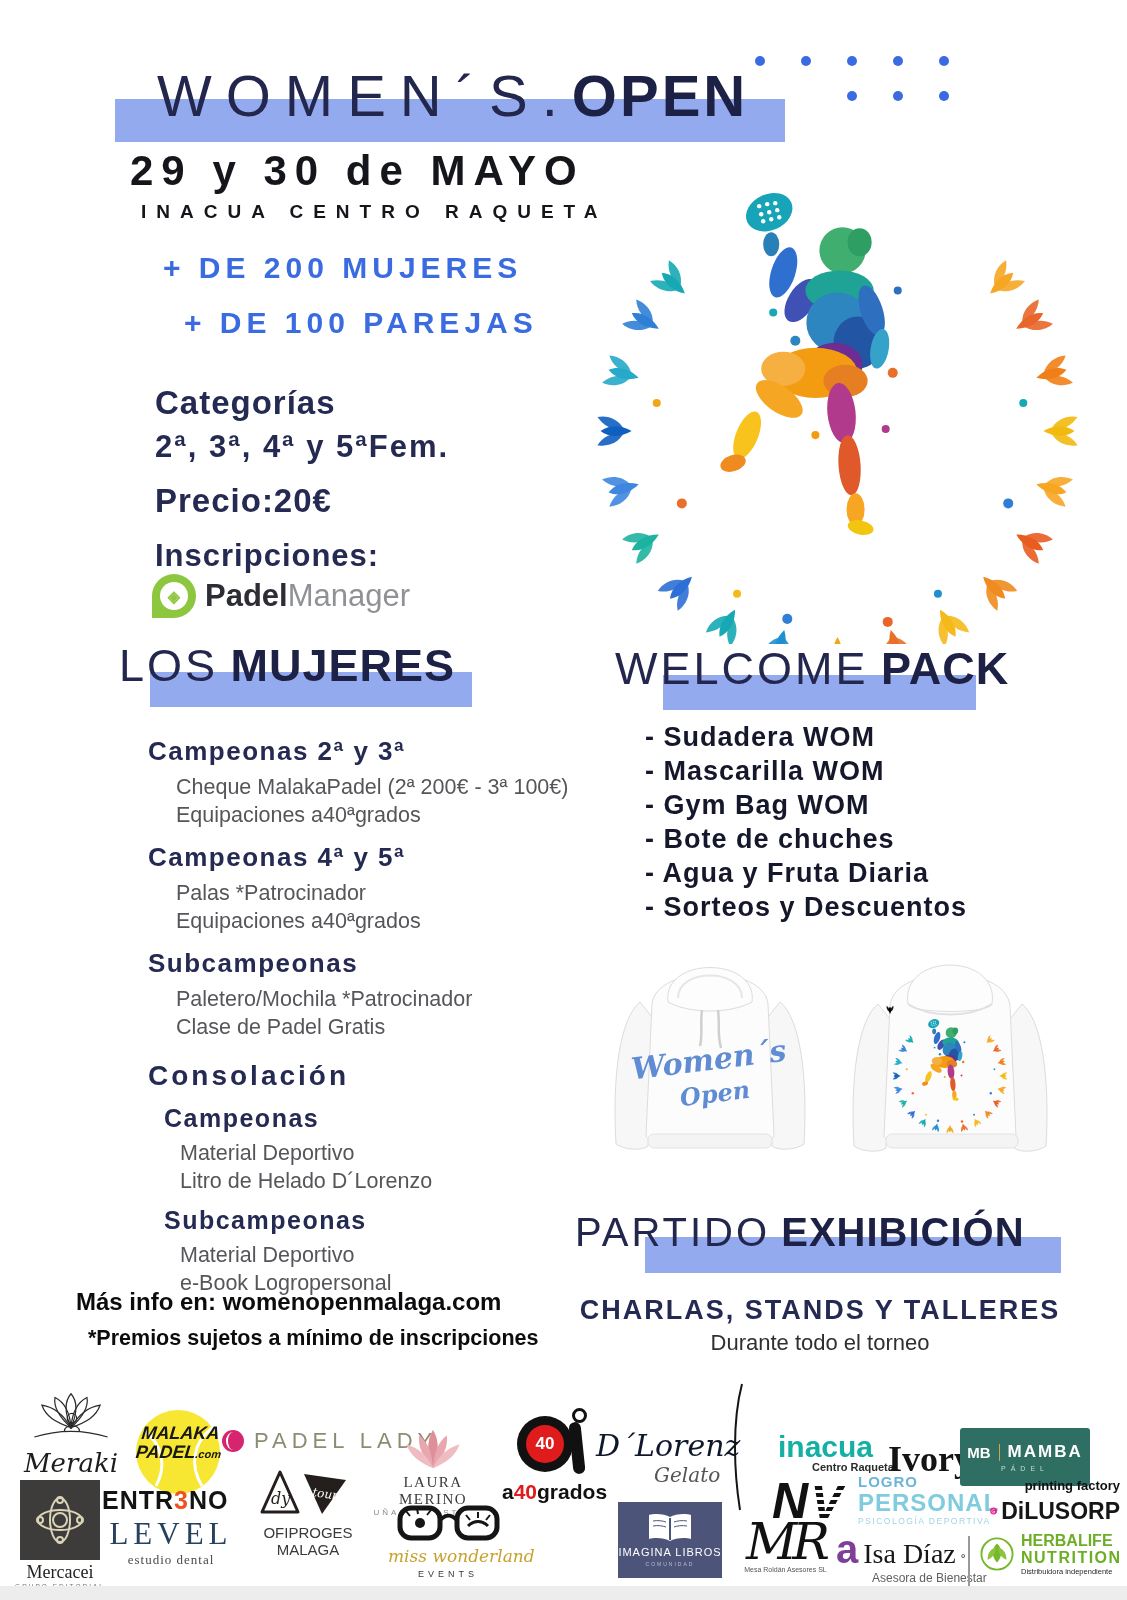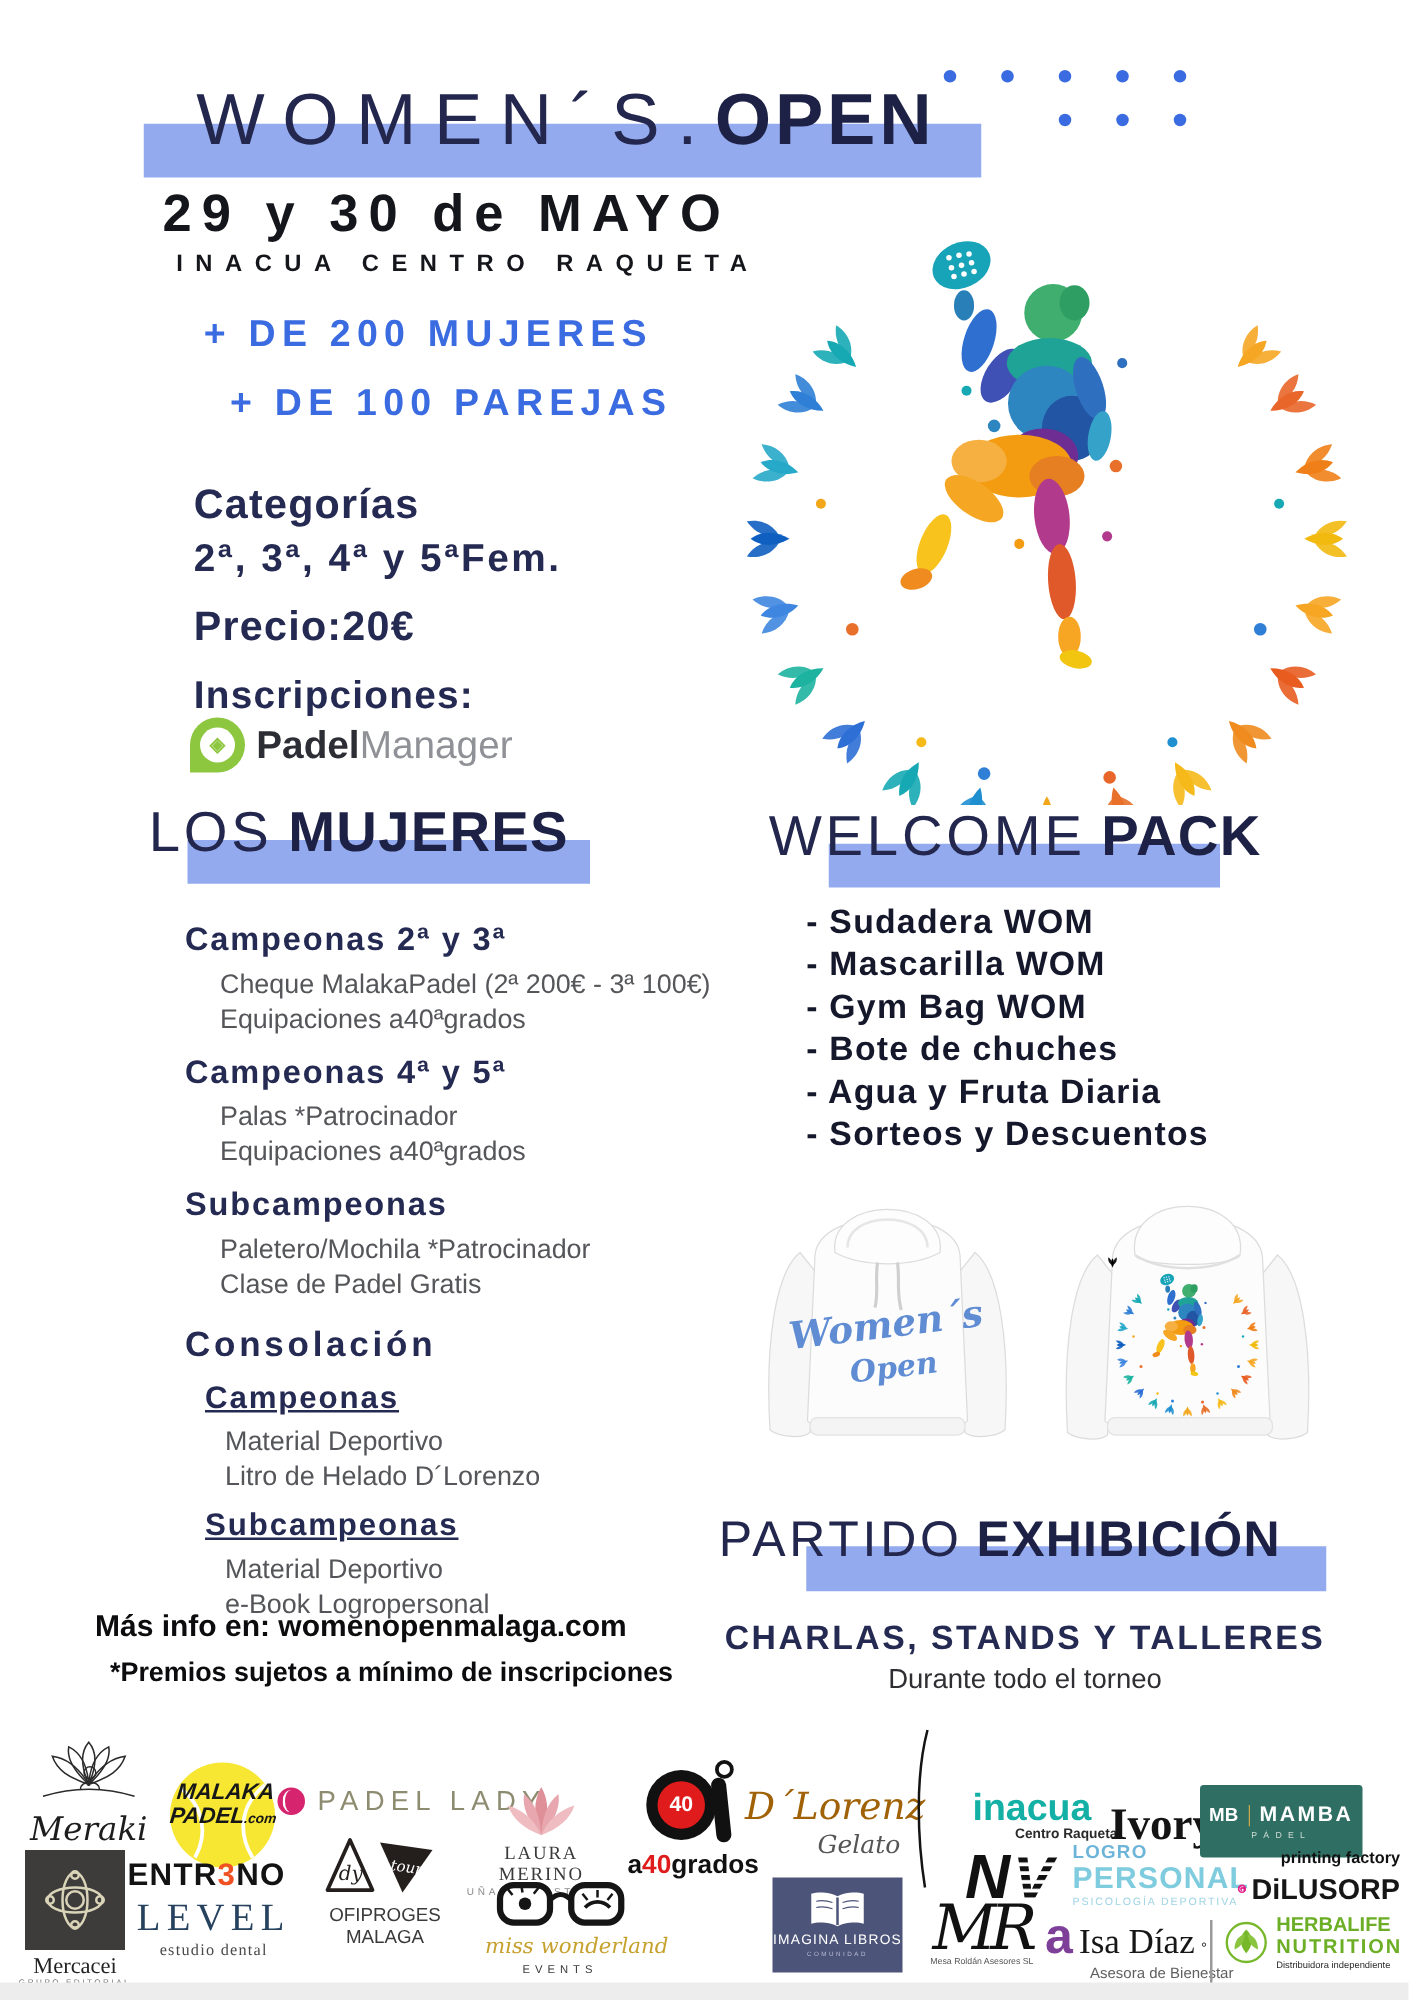--- a/index.html
+++ b/index.html
@@ -27,21 +27,21 @@
   .pm-text .l{font-weight:400;color:#8f9196;}
   
   .sec-title{font-size:45px;white-space:nowrap;}
   .sec-title .thin{font-weight:400;letter-spacing:3px;color:#23274e;}
   .sec-title .heavy{font-weight:800;letter-spacing:1px;color:#1d2145;}
   
   .pz{width:460px;}
   .pz-h{font-size:26px;font-weight:700;color:#252a52;letter-spacing:1.5px;margin:14px 0 8px 0;}
   .pz-i{font-size:21.5px;color:#55565a;margin:3px 0 3px 28px;}
   .pz-cons{font-size:28px;font-weight:700;color:#252a52;letter-spacing:3px;margin:20px 0 8px 0;}
-  .pz-h2{font-size:25px;font-weight:700;color:#252a52;letter-spacing:1.5px;margin:12px 0 8px 16px;text-decoration:underline;}
+  .pz-h2{font-size:25px;font-weight:700;color:#252a52;letter-spacing:1.5px;margin:12px 0 8px 16px;}
   .pz-i2{font-size:21.5px;color:#55565a;margin:3px 0 3px 32px;}
   .foot-b{font-size:24px;font-weight:700;color:#0c0c0e;white-space:nowrap;}
   .foot-b2{font-size:21.5px;font-weight:700;color:#0c0c0e;white-space:nowrap;}
   
   .wp-item{font-size:27px;font-weight:700;color:#15172b;letter-spacing:1px;line-height:34px;white-space:nowrap;}
   
   .exh-sub{font-size:27px;font-weight:700;color:#252a52;letter-spacing:2px;text-align:center;}
   .exh-note{font-size:22px;font-weight:400;color:#2f2f33;text-align:center;}
   
   .sp{position:absolute;text-align:center;}
@@ -388,21 +388,21 @@
         <div class="a40-circle">
             <span class="a40-badge">40</span>
           </div>
       </div>
       <div class="a40-text" style="margin-top:4px;">
         <span>a</span><span class="red">40</span><span>grados</span>
       </div>
     </div>
 
     <div class="sp" style="left:596px;top:1428px;width:150px;text-align:left;">
-      <div class="script" style="font-size:30px;color:#a16207;white-space:nowrap;">D´Lorenz</div>
+      <div class="script" style="font-size:30px;color:#0f172a;white-space:nowrap;">D´Lorenz</div>
       <div class="script" style="font-size:20px;color:#555;margin-left:58px;">Gelato</div>
     </div>
     <svg class="abs" style="left:728px;top:1382px;" width="18" height="130">
       <path d="M14 2 C4 40 6 90 12 128" stroke="#141414" stroke-width="2" fill="none"></path>
     </svg>
 
     <div class="sp" style="left:388px;top:1502px;width:120px;">
       <svg width="105" height="42" viewBox="0 0 105 42">
         <rect x="4" y="6" width="40" height="30" rx="11" fill="#fff" stroke="#151515" stroke-width="5"></rect>
         <rect x="61" y="6" width="40" height="30" rx="11" fill="#fff" stroke="#151515" stroke-width="5"></rect>

